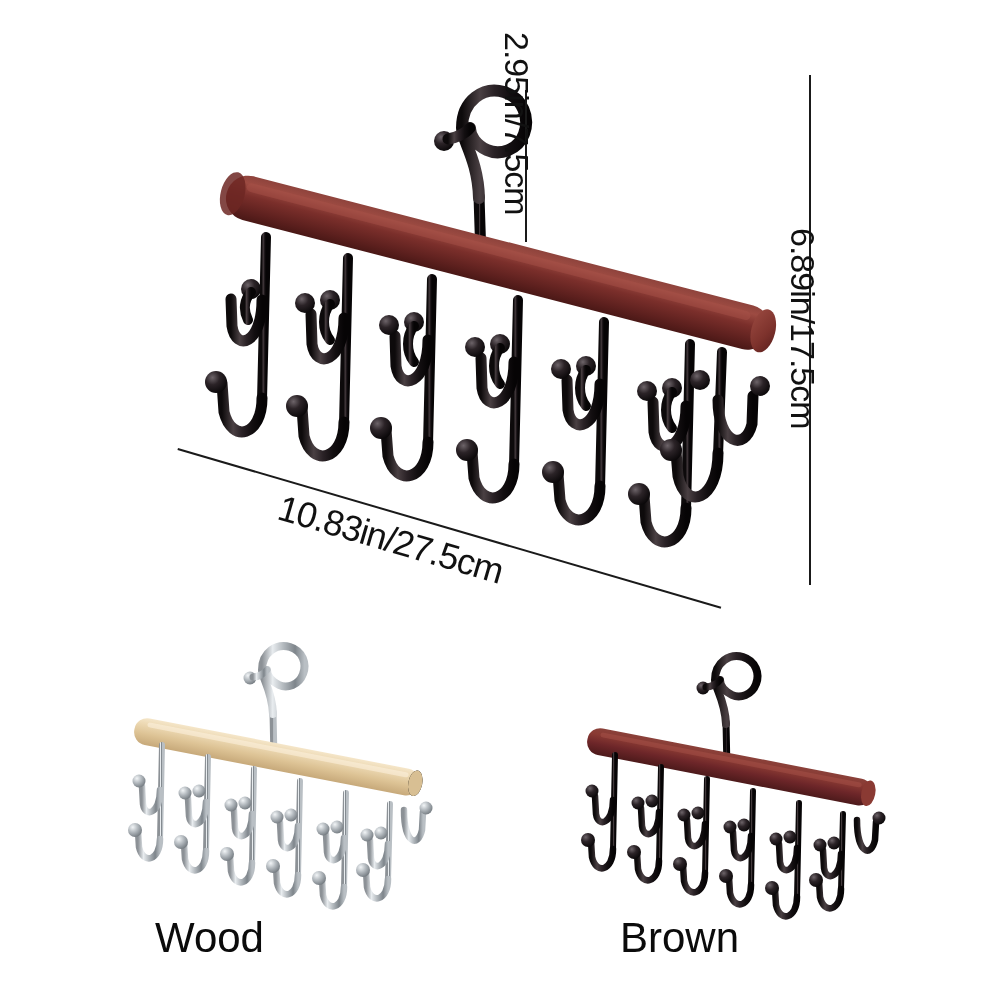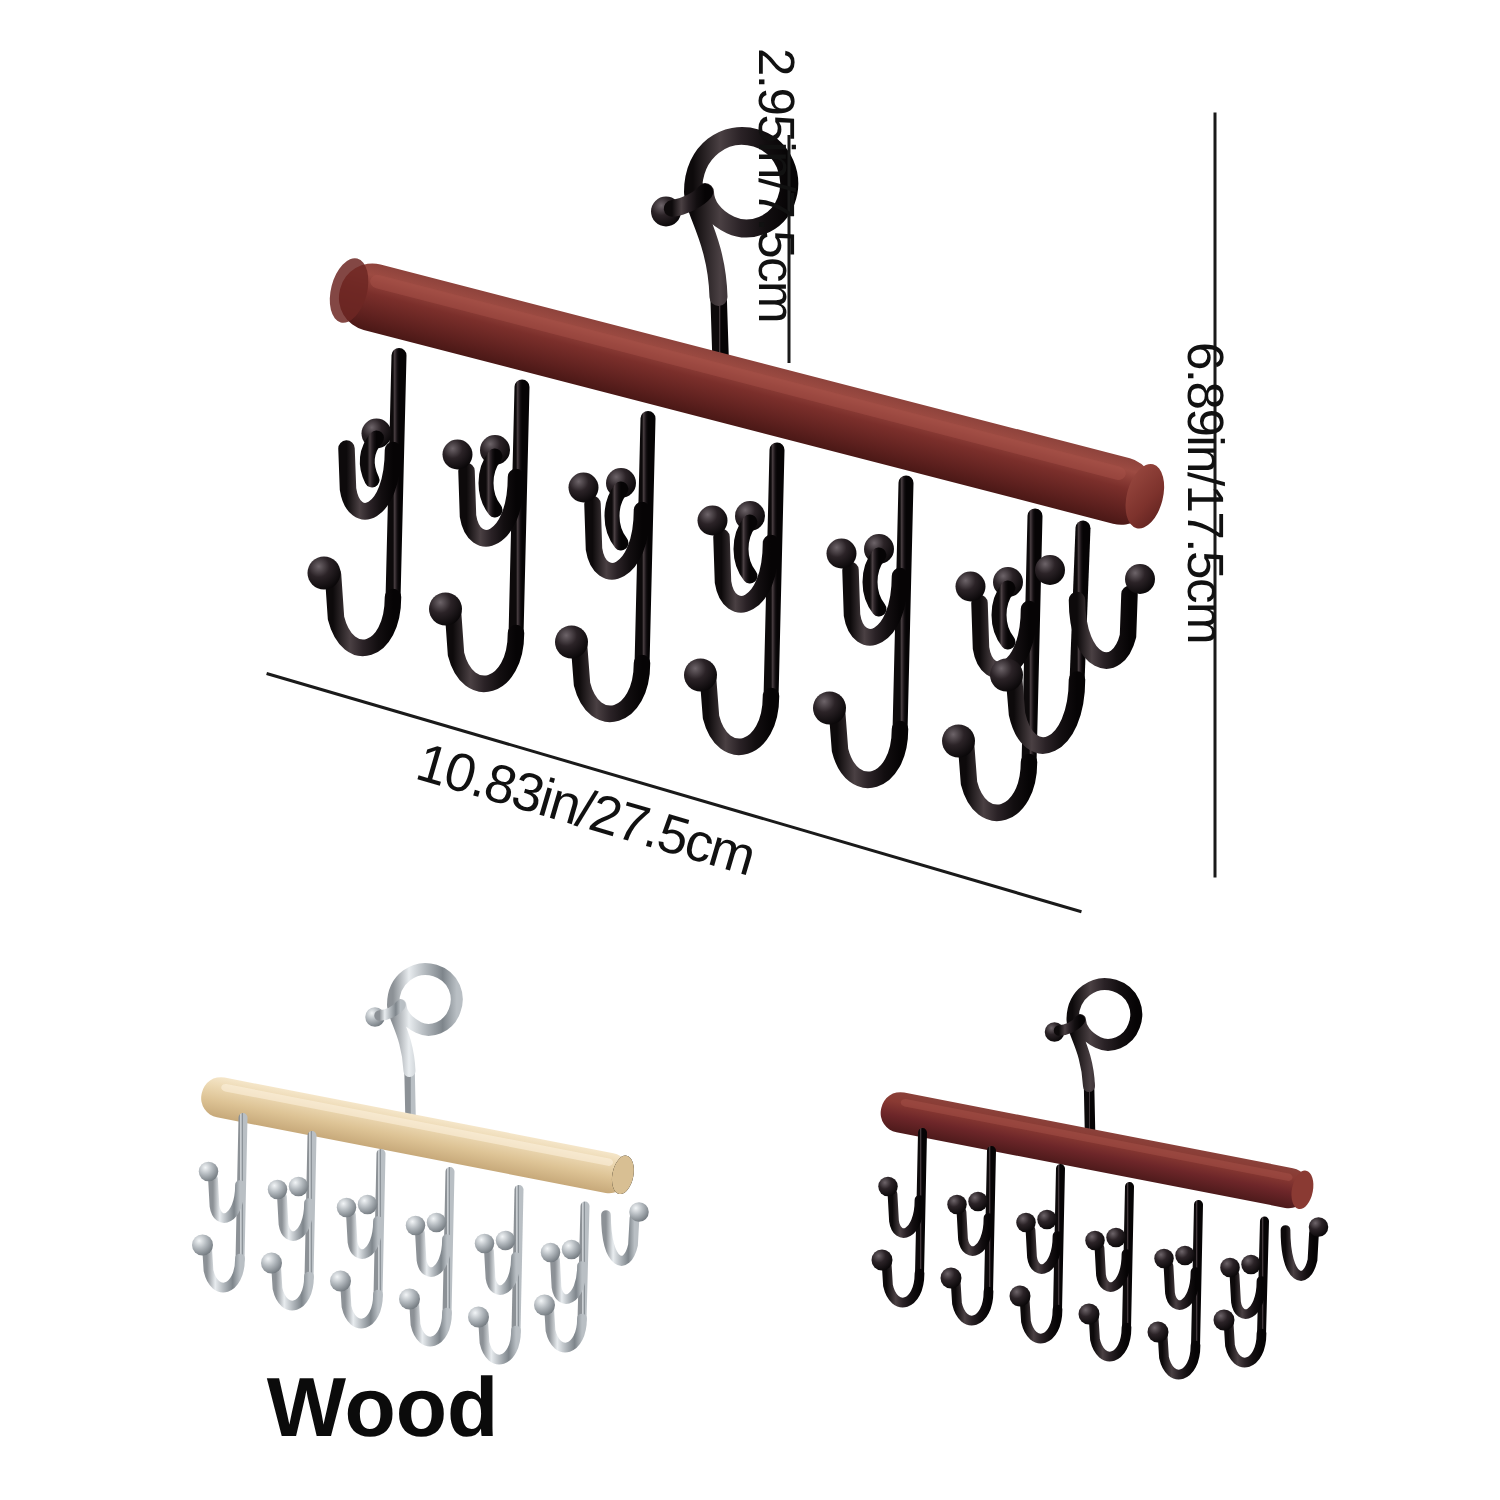--- a/index.html
+++ b/index.html
@@ -30,24 +30,23 @@
   .dim-line {
     position: absolute;
     background: #1a1a1a;
   }
 
   
   .variant-caption {
     position: absolute;
     color: #0b0b0b;
     font-family: "Liberation Sans", sans-serif;
-    font-weight: 700;
-    font-size: 56px;
+    font-weight: 400;
+    font-size: 42px;
     line-height: 46px;
-    text-align: center;
     white-space: nowrap;
   }
 
   
   .art {
     position: absolute;
     top: 0;
     left: 0;
   }
 </style>
@@ -363,14 +362,15 @@
       </g>
       <g>
         <path d="M 857 820 C 857 854 871 858 875 840 L 876 822" stroke="url(#metalDark)" stroke-width="6.5" fill="none" stroke-linecap="round"></path>
         <circle cx="879" cy="818" r="6.5" fill="url(#ballDark)"></circle>
       </g>
     </g>
   </svg>
 
   <div class="variant-caption" style="left:155px; top:915px; width:200px;">Wood</div>
 
+  <div class="variant-caption" style="left:620px; top:915px; width:200px;">Brown</div>
 
 </div>
 
 </body></html>

